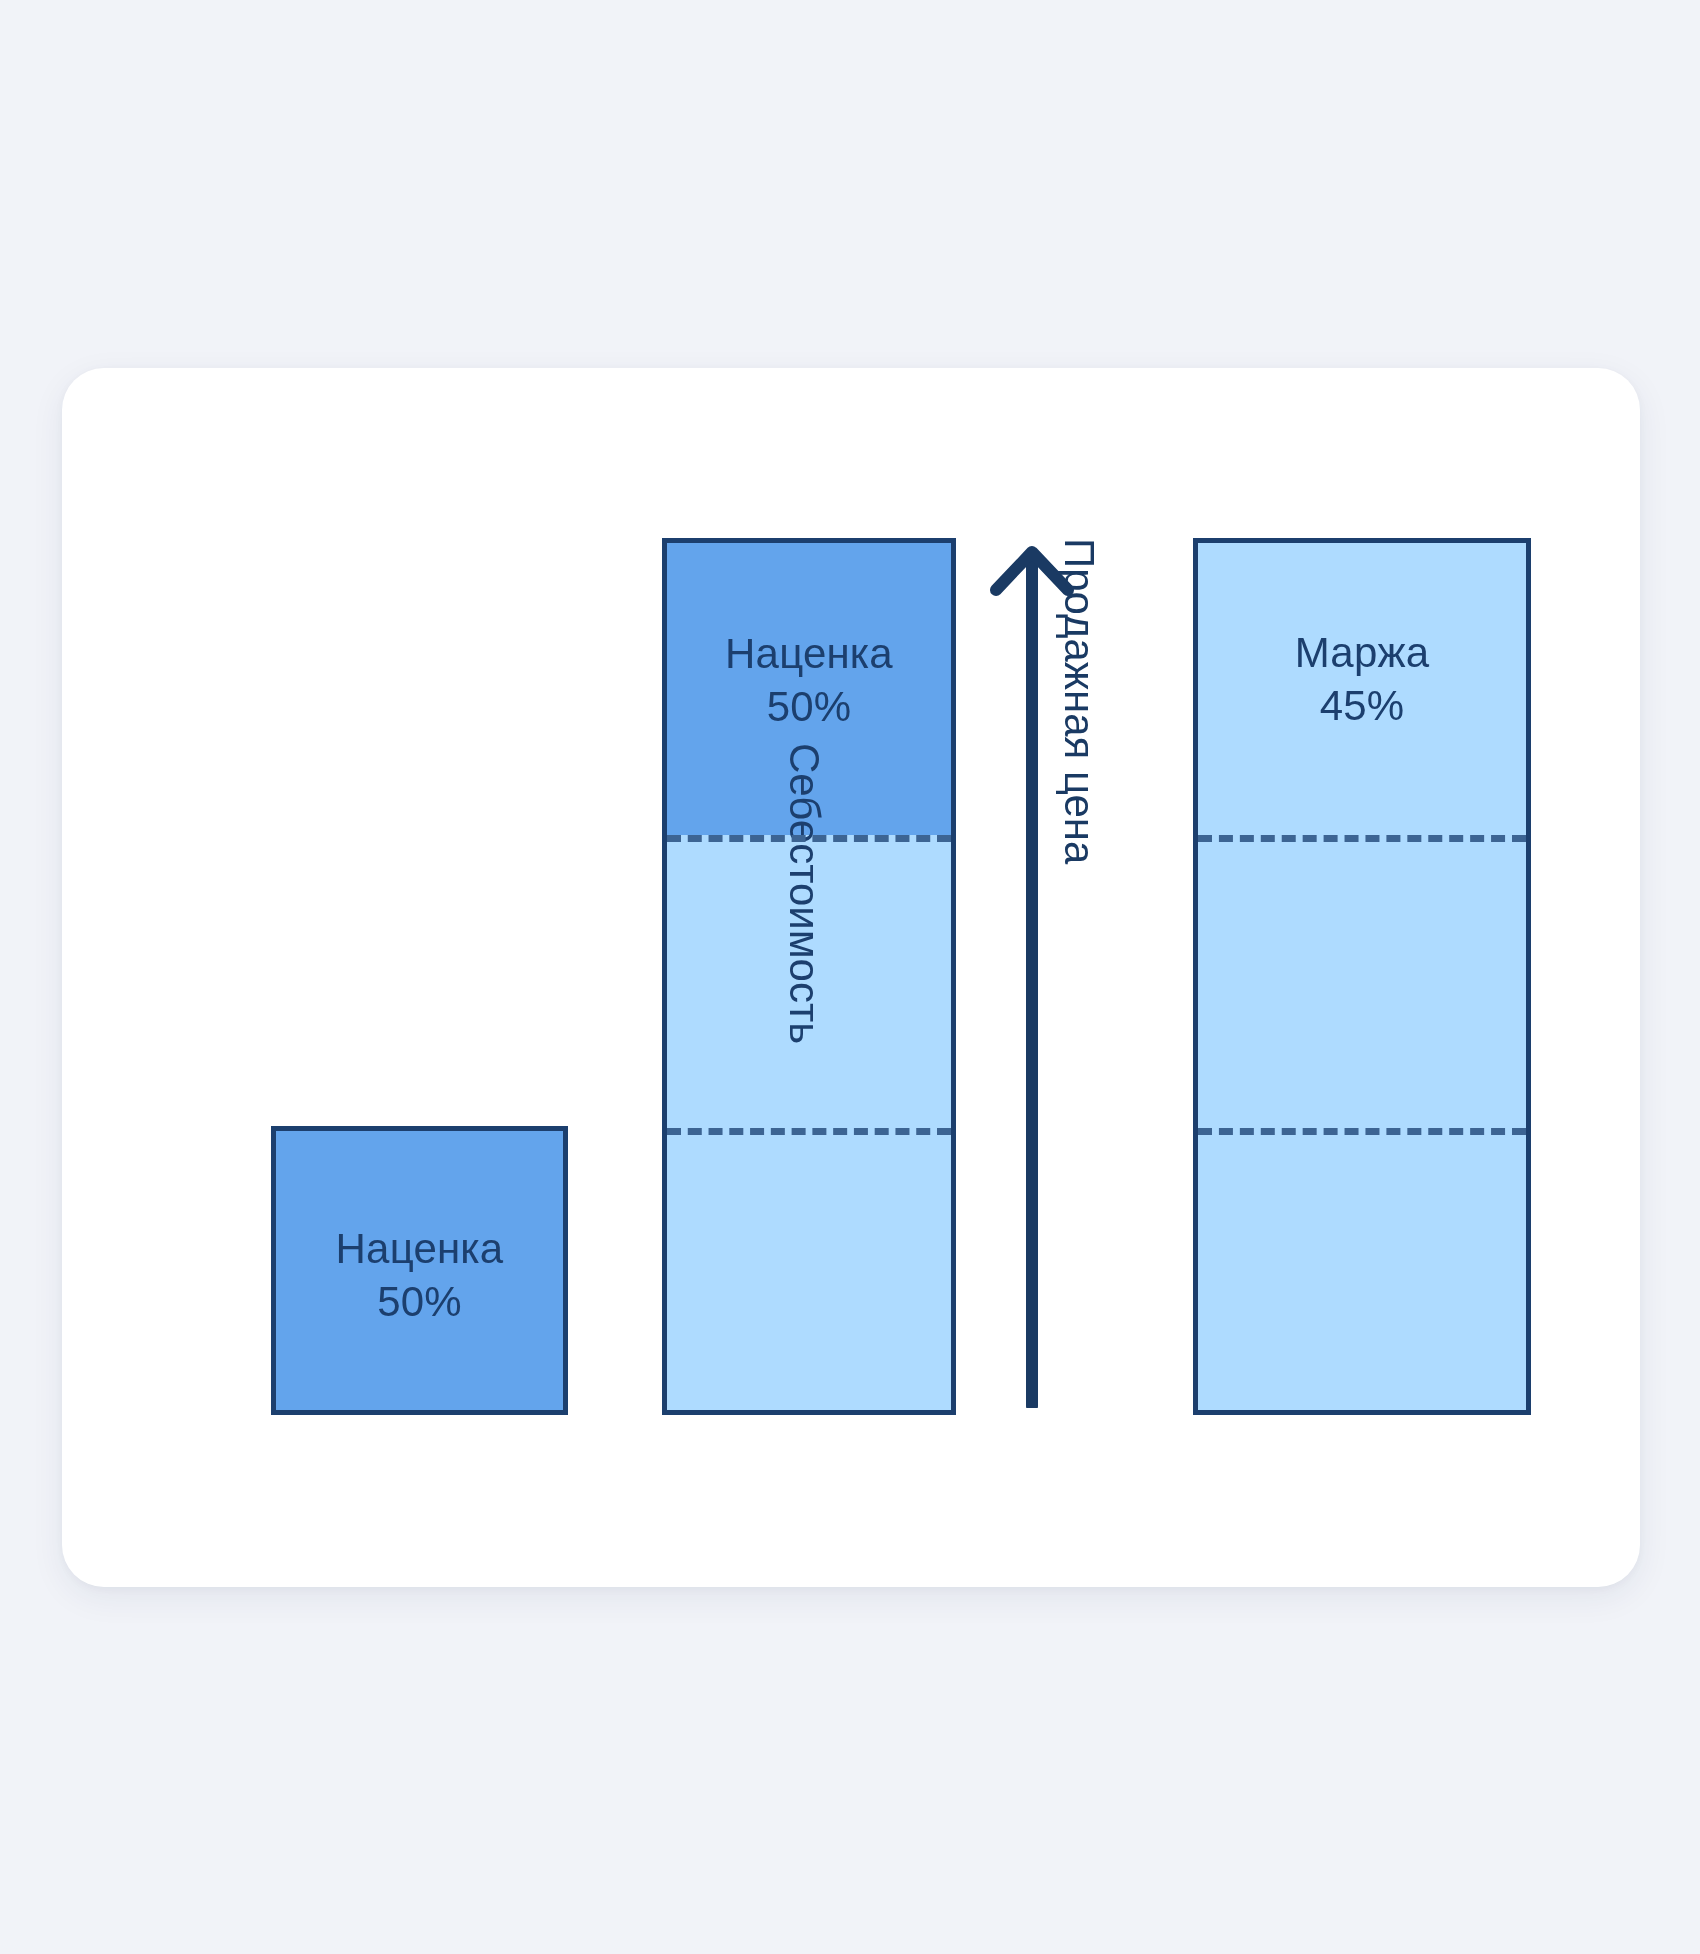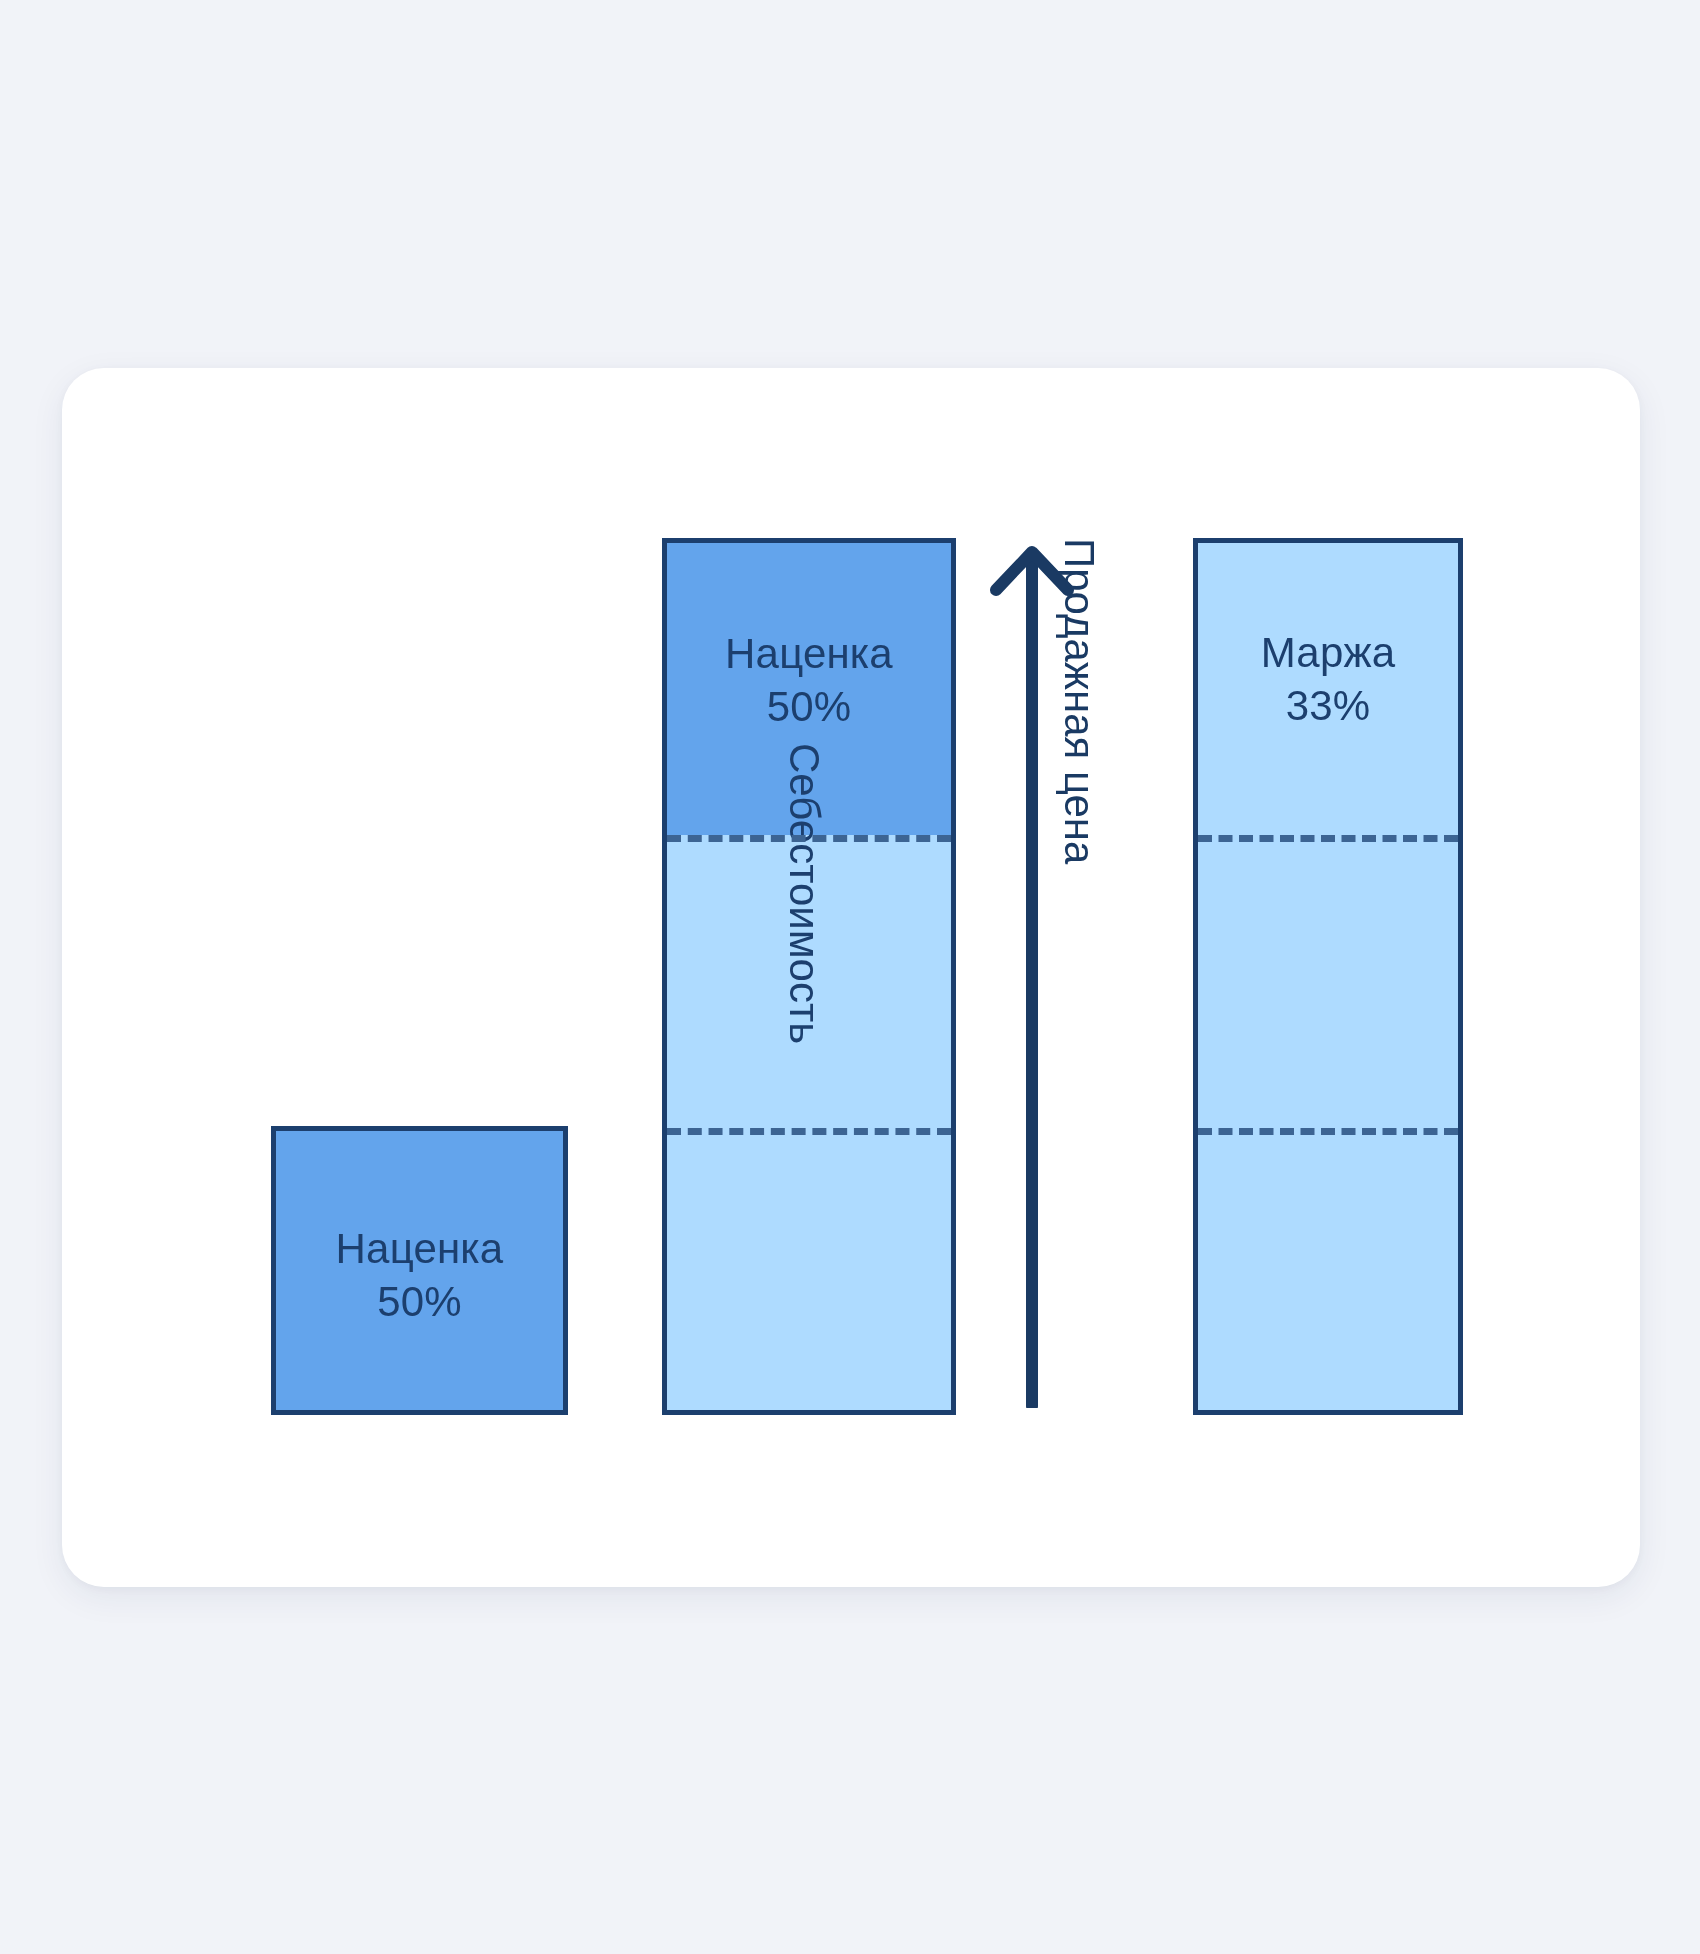--- a/index.html
+++ b/index.html
@@ -135,23 +135,23 @@
         </div>
 
         <div class="seg fill-light" style="top:292px; bottom:0;"></div>
 
         <div class="vlabel" style="left:158px; top:200px;">Себестоимость</div>
 
         <div class="dash" style="top:292px;"></div>
         <div class="dash" style="top:585px;"></div>
       </div>
 
-      <div class="bar fill-light" style="left:1103px; top:170px; width:270px; height:877px;">
+      <div class="bar fill-light" style="left:1103px; top:170px; width:338px; height:877px;">
 
-        <div class="seg-label" style="top:84px;"><span>Маржа</span><br><span>33%</span></div>
+        <div class="seg-label" style="top:84px;"><span>Маржа</span><br><span>45%</span></div>
 
         <div class="dash" style="top:292px;"></div>
         <div class="dash" style="top:585px;"></div>
       </div>
 
       <div id="arrow-wrap">
         <svg id="arrow-svg" width="190" height="890" viewBox="0 0 190 890">
           <line x1="50" y1="888" x2="50" y2="38" stroke="#1a3a63" stroke-width="12" stroke-linecap="round"></line>
           <polyline points="14,72 50,34 86,72" fill="none" stroke="#1a3a63" stroke-width="12" stroke-linecap="round" stroke-linejoin="round"></polyline>
         </svg>

